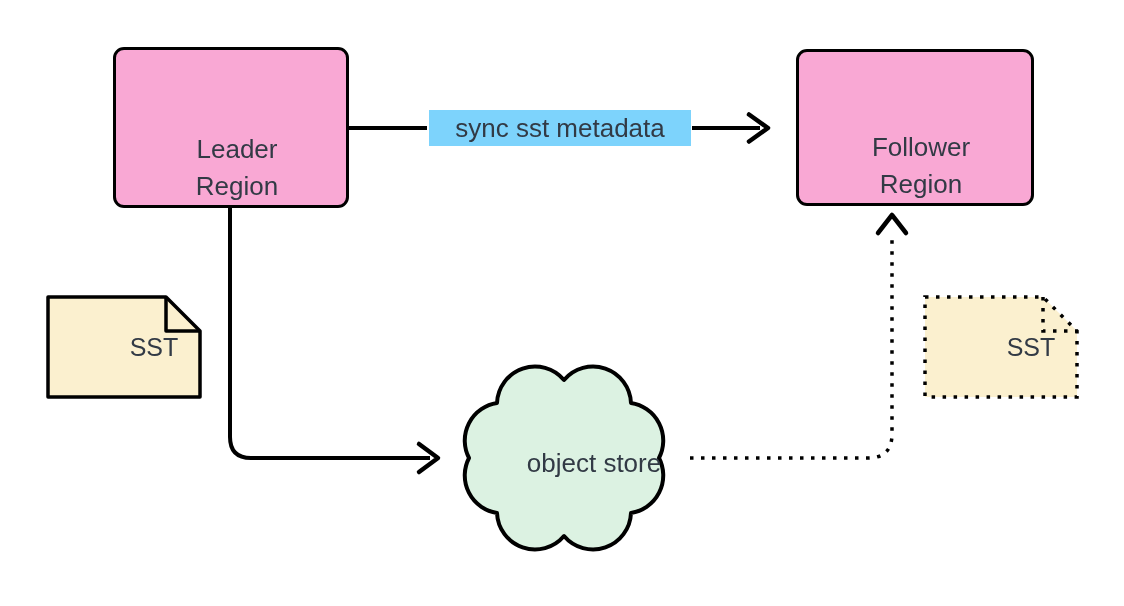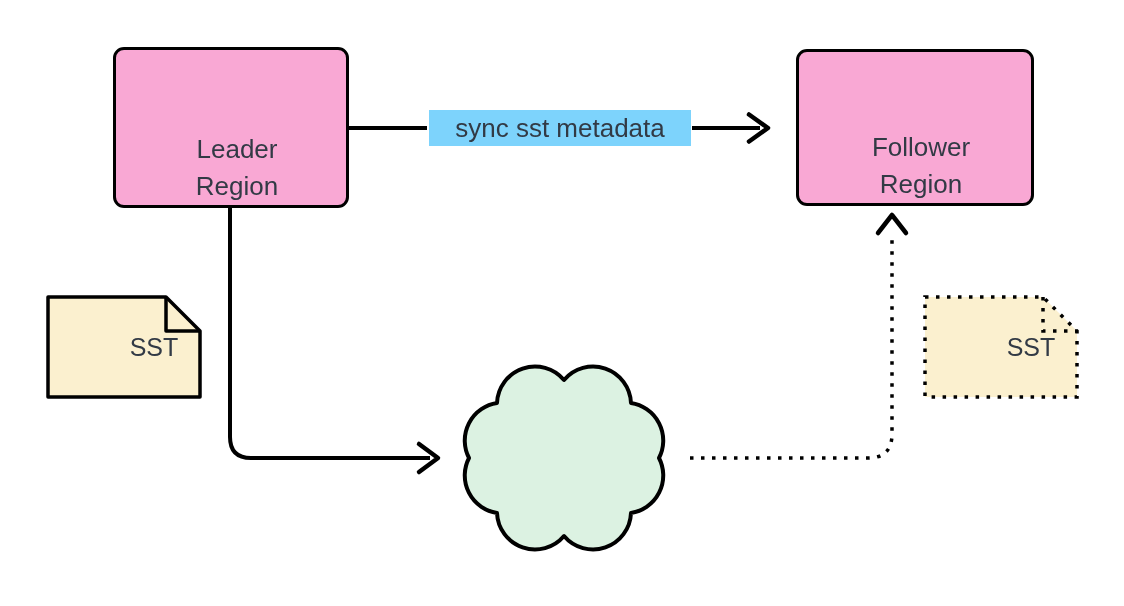--- a/index.html
+++ b/index.html
@@ -91,14 +91,15 @@
 
   <div class="node node-follower">
     <span>Follower</span>
     <span>Region</span>
   </div>
 
   <div class="edge-label">sync sst metadata</div>
 
   <div class="shape-label label-sst-left">SST</div>
   <div class="shape-label label-sst-right">SST</div>
+  <div class="shape-label label-store">object store</div>
 
 </div>
 
 </body></html>

